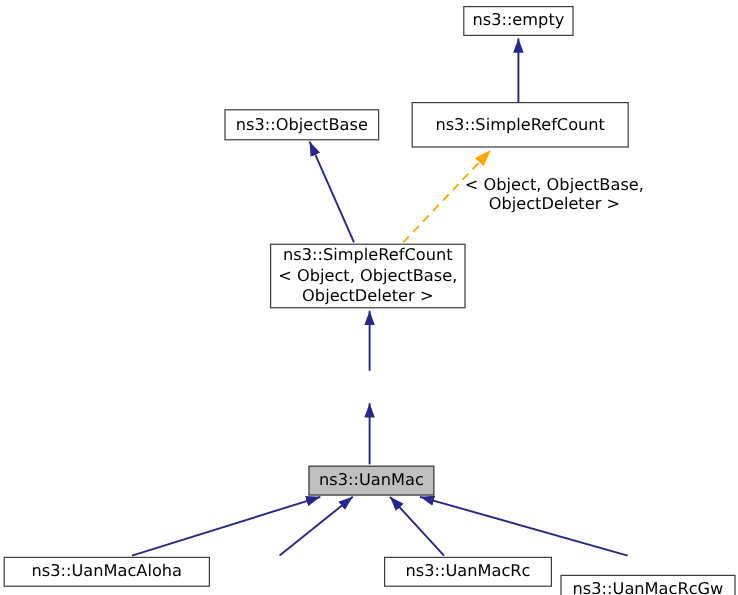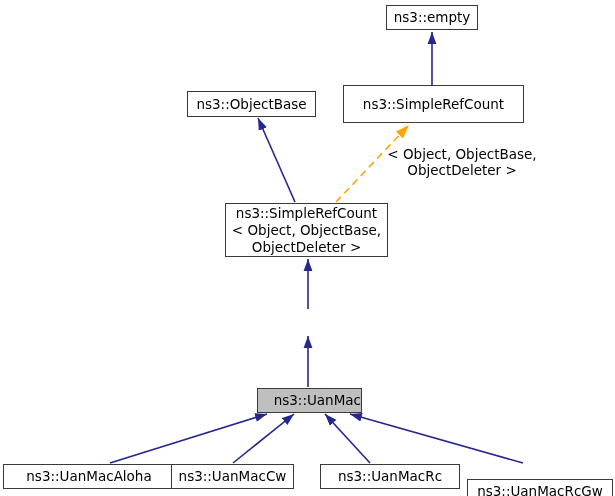--- a/index.html
+++ b/index.html
@@ -21,21 +21,21 @@
   line.blue{stroke:var(--inheritance-edge);stroke-width:1.6;}
   line.orange{stroke:var(--template-edge);stroke-width:1.6;stroke-dasharray:7 5;}
   .m-blue{fill:var(--inheritance-edge);}
   .m-orange{fill:var(--template-edge);}
   .node{
     position:absolute;box-sizing:border-box;z-index:2;
     border:1.7px solid var(--node-border);background:var(--node-fill);
     display:flex;flex-direction:column;align-items:center;justify-content:center;
     text-align:center;font-size:13.5px;line-height:17px;white-space:nowrap;
   }
-  .node.highlight{background:var(--highlight-node-fill);align-items:flex-end;}
+  .node.highlight{background:var(--highlight-node-fill);}
   .node span{display:block;}
   .edge-label{
     position:absolute;left:382px;top:146px;width:160px;z-index:2;
     text-align:center;font-size:13.5px;line-height:16px;
   }
   .edge-label span{display:block;}
 </style>
 </head>
 <body>
 
@@ -86,23 +86,20 @@
 
 
   <div class="node highlight" style="left:257px;top:388px;width:105px;height:25px">
     <span>ns3::UanMac</span>
   </div>
 
   <div class="node" style="left:3px;top:464px;width:172px;height:25px">
     <span>ns3::UanMacAloha</span>
   </div>
 
-  <div class="node" style="left:171px;top:464px;width:123px;height:25px">
-    <span>ns3::UanMacCw</span>
-  </div>
 
   <div class="node" style="left:320px;top:464px;width:140px;height:25px">
     <span>ns3::UanMacRc</span>
   </div>
 
   <div class="node" style="left:467px;top:479px;width:146px;height:25px">
     <span>ns3::UanMacRcGw</span>
   </div>
 
 </div>

